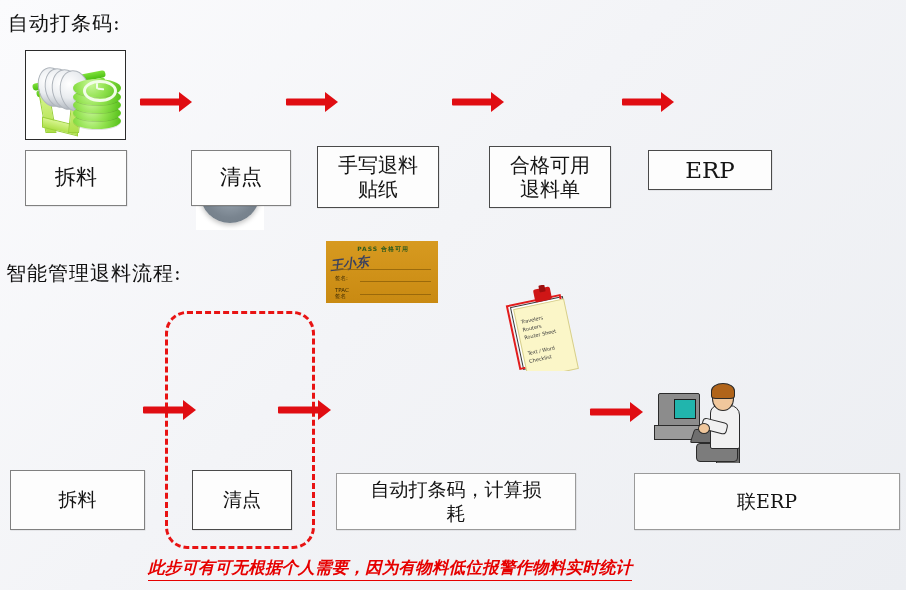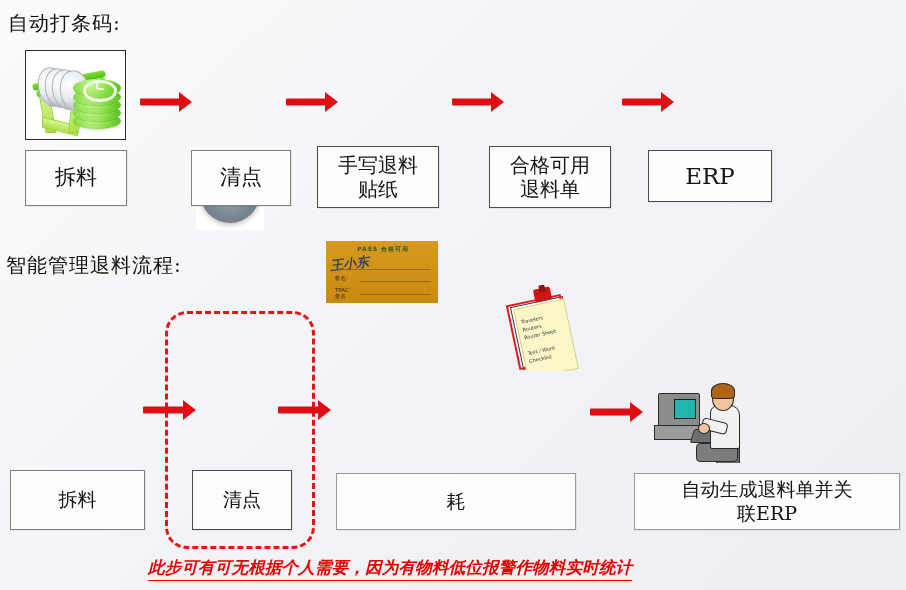--- a/index.html
+++ b/index.html
@@ -246,25 +246,25 @@
     <div class="kbd" style="left:42px;top:58px;width:42px;height:12px;"></div>
     <div class="chair" style="left:66px;top:62px;width:22px;height:30px;"></div>
     <div class="pants" style="left:46px;top:72px;width:40px;height:17px;"></div>
     <div class="torso" style="left:60px;top:34px;width:28px;height:42px;"></div>
     <div class="arm" style="left:52px;top:46px;width:24px;height:10px;transform:rotate(14deg);"></div>
     <div class="hand2" style="left:48px;top:52px;width:10px;height:9px;"></div>
     <div class="head" style="left:62px;top:16px;width:20px;height:22px;"></div>
     <div class="hair" style="left:61px;top:12px;width:22px;height:14px;"></div>
   </div>
 </div>
-<div class="abs caption-box dark" style="left:648px;top:150px;width:124px;height:52px;font-size:23px;">
+<div class="abs caption-box dark" style="left:648px;top:150px;width:124px;height:40px;font-size:23px;">
   <span>ERP</span>
 </div>
 
-<div class="abs heading" style="left:6px;top:252px;">智能管理退料流程:</div>
+<div class="abs heading" style="left:6px;top:260px;">智能管理退料流程:</div>
 
 <div class="abs caption-box" style="left:10px;top:470px;width:135px;height:60px;font-size:19px;">
   <span>拆料</span>
 </div>
 
 <div class="abs dashed-box" style="left:165px;top:311px;width:150px;height:238px;"></div>
 
 <div class="abs arrow" style="left:143px;top:410px;width:56px;">
   <div class="shaft" style="width:42px;"></div>
     <div class="head" style="left:40px;"></div>
@@ -273,26 +273,26 @@
 <div class="abs caption-box dark" style="left:192px;top:470px;width:100px;height:60px;font-size:19px;">
   <span>清点</span>
 </div>
 
 <div class="abs arrow" style="left:278px;top:410px;width:56px;">
   <div class="shaft" style="width:42px;"></div>
     <div class="head" style="left:40px;"></div>
 </div>
 
 <div class="abs caption-box" style="left:336px;top:473px;width:240px;height:57px;font-size:19px;flex-direction:column;border-color:#9a9a9a;">
+  <span>自动打条码，计算损</span>
   <span>耗</span>
 </div>
 
 <div class="abs arrow" style="left:590px;top:412px;width:56px;">
   <div class="shaft" style="width:42px;"></div>
     <div class="head" style="left:40px;"></div>
 </div>
 
 <div class="abs caption-box" style="left:634px;top:473px;width:266px;height:57px;font-size:19px;flex-direction:column;border-color:#9a9a9a;">
-  <span>自动生成退料单并关</span>
   <span>联ERP</span>
 </div>
 
 <div class="abs annotation" style="left:148px;top:557px;">此步可有可无根据个人需要，因为有物料低位报警作物料实时统计</div>
 
 </body></html>

